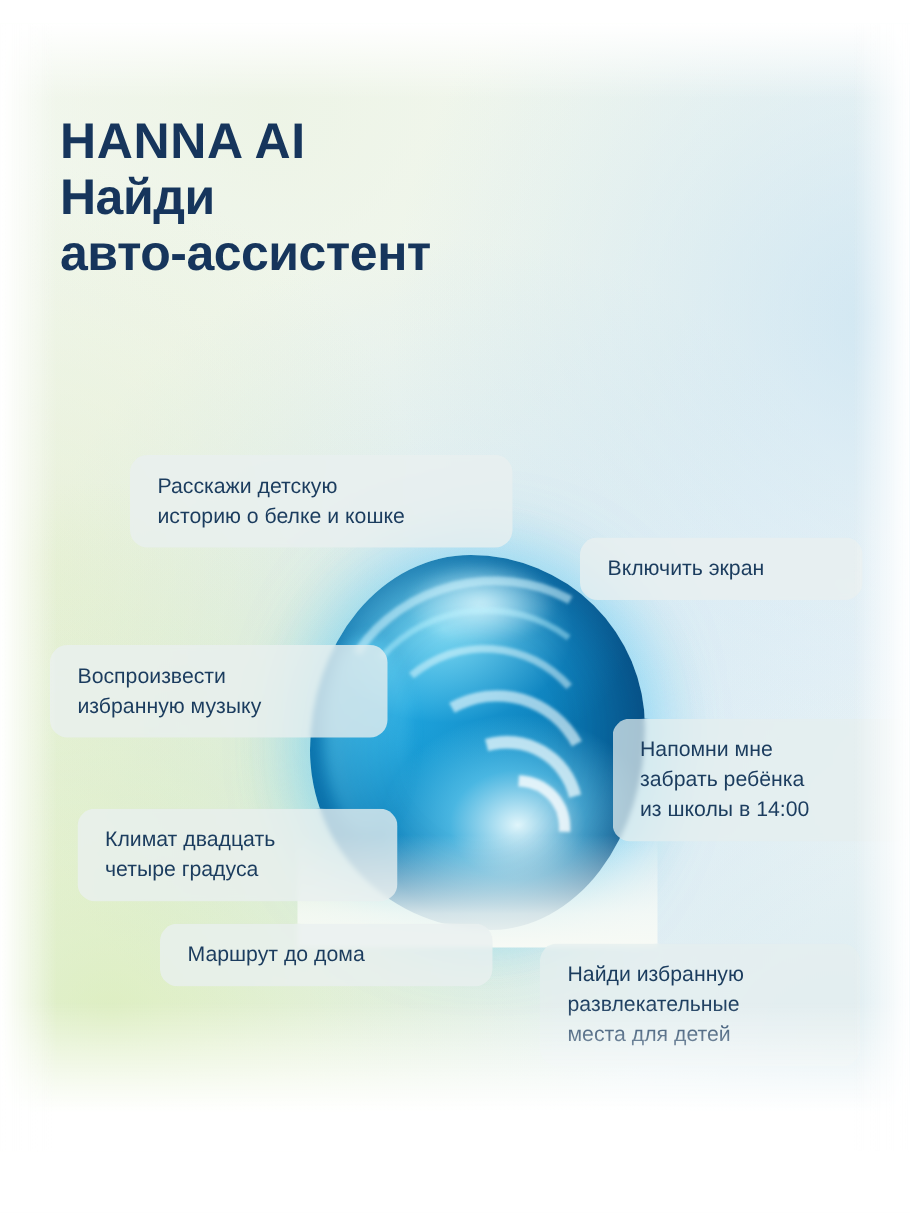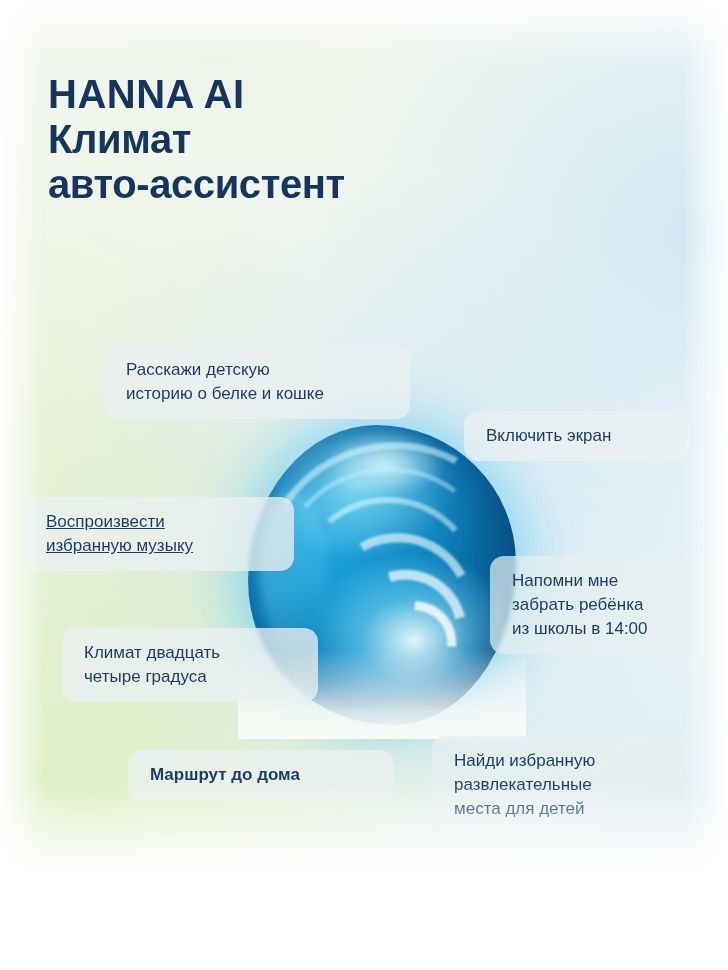--- a/index.html
+++ b/index.html
@@ -9,20 +9,21 @@
   }
   body {
     font-family: "Liberation Sans", sans-serif;
   }
   #page {
     position: relative;
     width: 728px;
     height: 902px;
     overflow: hidden;
     background: #fdfdfd;
+    margin-top: 19px;
   }
 
   
   .bg-base {
     position: absolute;
     inset: 0;
     background:
       radial-gradient(circle at 12% 88%, rgba(204, 231, 150, 0.55) 0%, rgba(204, 231, 150, 0) 42%),
       radial-gradient(circle at 4% 48%, rgba(224, 236, 196, 0.55) 0%, rgba(224, 236, 196, 0) 38%),
       radial-gradient(circle at 96% 26%, rgba(188, 221, 240, 0.60) 0%, rgba(188, 221, 240, 0) 40%),
@@ -158,36 +159,36 @@
     font-size: 17px;
     line-height: 1.42;
     padding: 13px 22px;
     border-radius: 14px;
     background: rgba(233, 240, 240, 0.78);
     backdrop-filter: blur(2px);
     white-space: pre-line;
   }
   .b-story   { left: 104px; top: 345px; width: 262px; }
   .b-screen  { left: 464px; top: 411px; width: 182px; }
-  .b-music   { left: 24px;  top: 497px; width: 226px; text-decoration: underline; }
+  .b-music   { left: 40px;  top: 497px; width: 226px; }
   .b-remind  { left: 490px; top: 556px; width: 196px; background: rgba(228, 238, 239, 0.72); }
   .b-climate { left: 62px;  top: 628px; width: 212px; }
-  .b-route   { left: 128px; top: 750px; width: 222px; font-weight: bold; }
+  .b-route   { left: 128px; top: 720px; width: 222px; }
   .b-places  { left: 432px; top: 736px; width: 212px; background: rgba(228, 238, 239, 0.72); }
 </style>
 </head>
 <body>
 
 <div id="page">
 
   <div class="bg-base"></div>
 
   <div class="headline">
     <span class="brand">HANNA AI</span>
-    <span class="sub1">Климат</span>
+    <span class="sub1">Найди</span>
     <span class="sub2">авто-ассистент</span>
   </div>
 
   <div class="orb-wrap">
     <div class="orb-glow"></div>
     <div class="orb">
       <div class="hl-left"></div>
       <div class="hl-top"></div>
       <div class="swirl s1"></div>
       <div class="swirl s2"></div>

